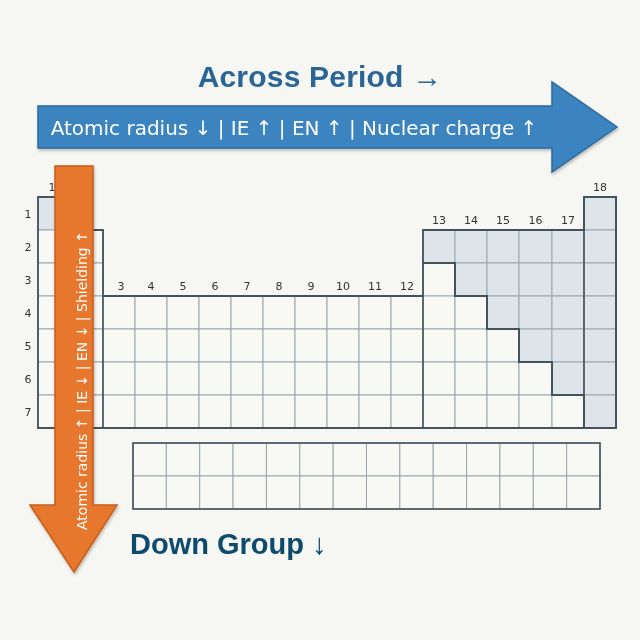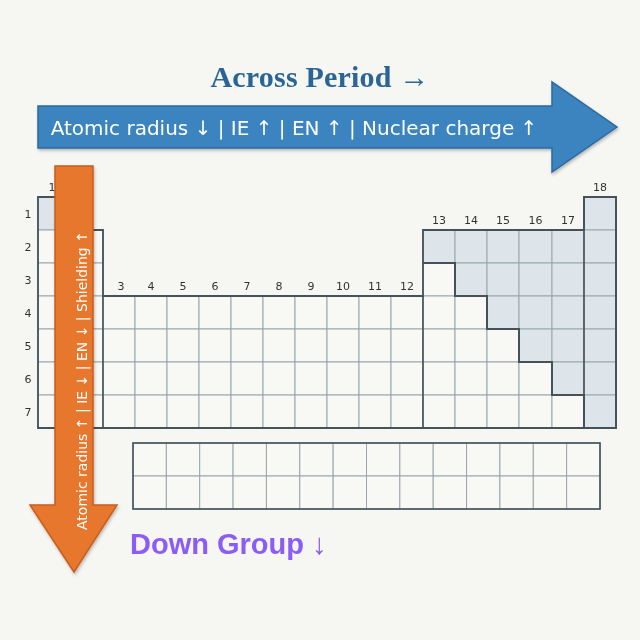--- a/index.html
+++ b/index.html
@@ -4,27 +4,27 @@
 <style>
   html, body { margin:0; padding:0; }
   body {
     width:640px; height:640px; position:relative; overflow:hidden;
     background:#f6f6f2;
     font-family:"DejaVu Sans", sans-serif;
   }
   .abs { position:absolute; }
   #title-across {
     left:0; width:640px; top:60px; text-align:center;
-    font-family:Liberation Serif, serif; font-weight:bold;
+    font-family:Liberation Sans, sans-serif; font-weight:bold;
     font-size:30px; color:#2b6597; letter-spacing:0.2px;
   }
   #down-title {
     left:130px; top:528px;
     font-family:"Liberation Sans", sans-serif; font-weight:bold;
-    font-size:29px; color:#8b5cf6;
+    font-size:29px; color:#0c4a6e;
   }
   .grid-svg { position:absolute; left:0; top:0; }
   .label { font-family:"DejaVu Sans", sans-serif; font-size:11px; fill:#333; }
   #blue-arrow-text {
     left:38px; width:512px; top:116px; text-align:center;
     color:#ffffff; font-family:"DejaVu Sans", sans-serif; font-size:20px;
     white-space:nowrap;
   }
   #orange-arrow-text {
     position:absolute; left:74px; top:530px;

